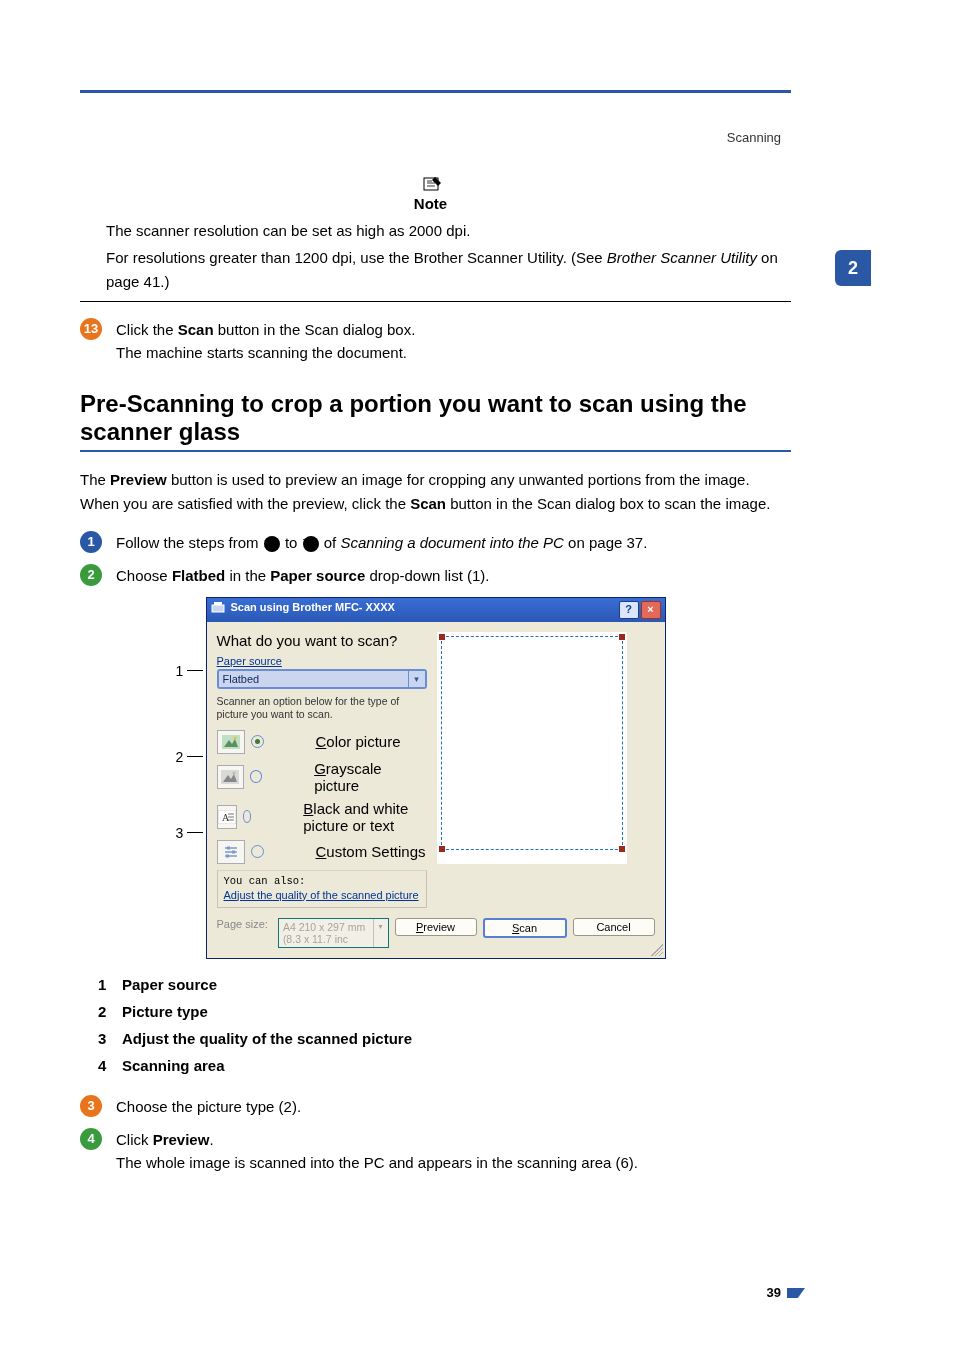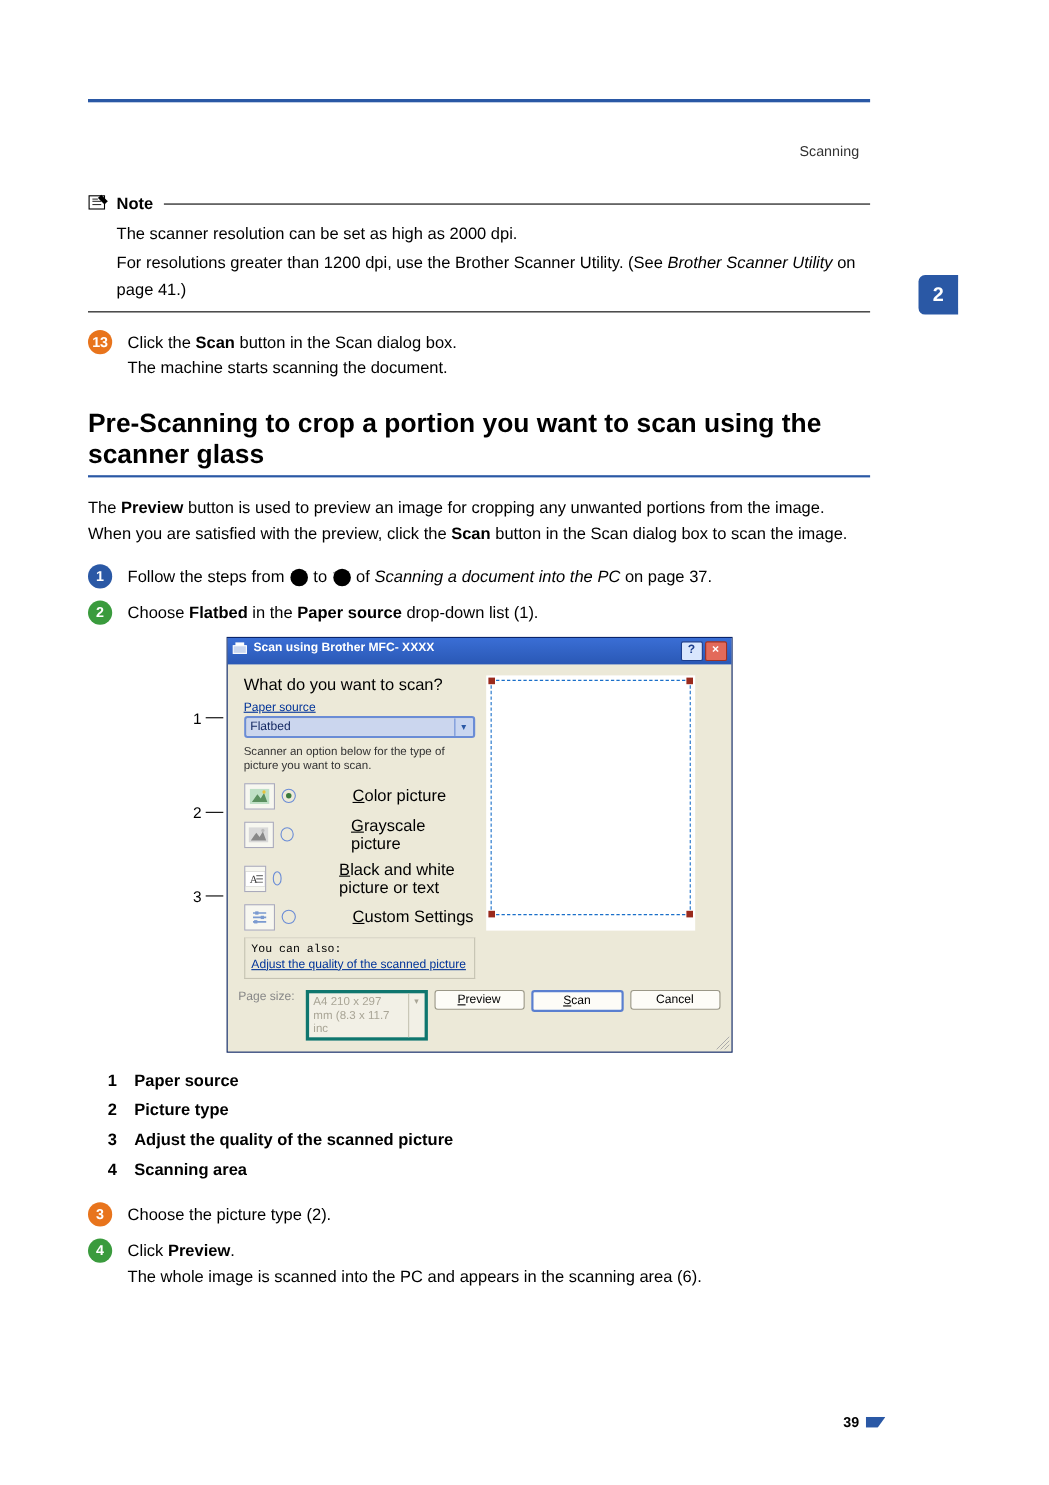--- a/index.html
+++ b/index.html
@@ -46,20 +46,21 @@
   .content {
     position: absolute;
     top: 175px;
     left: 80px;
     right: 80px;
   }
   .note-row {
     display: flex;
     align-items: center;
     margin-bottom: 6px;
+    flex-direction: column;
   }
   .note-icon {
     width: 20px;
     height: 20px;
     margin-right: 6px;
     flex: 0 0 auto;
   }
   .note-label {
     font-weight: bold;
     font-size: 15px;
@@ -210,21 +211,20 @@
     font-size: 11px;
     text-align: center;
     line-height: 14px;
     font-weight: bold;
   }
   .tb-close { background: #e36a5a; color: #fff; border-color: #a03020; }
   .dlg-body {
     display: flex;
     padding: 10px 28px 4px 10px;
     gap: 10px;
-    justify-content: center;
   }
   .dlg-left { width: 210px; }
   .dlg-right {
     width: 190px;
     position: relative;
   }
   .preview-box {
     width: 190px;
     height: 232px;
     background: #fff;
@@ -307,21 +307,21 @@
     align-items: flex-start;
     padding: 6px 10px 10px 10px;
     gap: 6px;
     font-size: 11px;
     color: #888;
   }
   .ps-label { margin-right: 4px; }
   .ps-combo {
     flex: 1;
     display: flex;
-    border: 3px solid #0f766e;
+    border: 1px solid #0f766e;
     background: #f2f0e6;
     color: #a9a596;
   }
   .ps-sel { flex:1; padding: 2px 4px; font-size: 10.5px; }
   .ps-btn { width: 14px; text-align: center; border-left: 1px solid #c5c2b2; font-size: 8px; line-height: 16px;}
   .wbtn {
     min-width: 60px;
     padding: 2px 10px;
     border: 1px solid #9a9787;
     border-radius: 3px;

